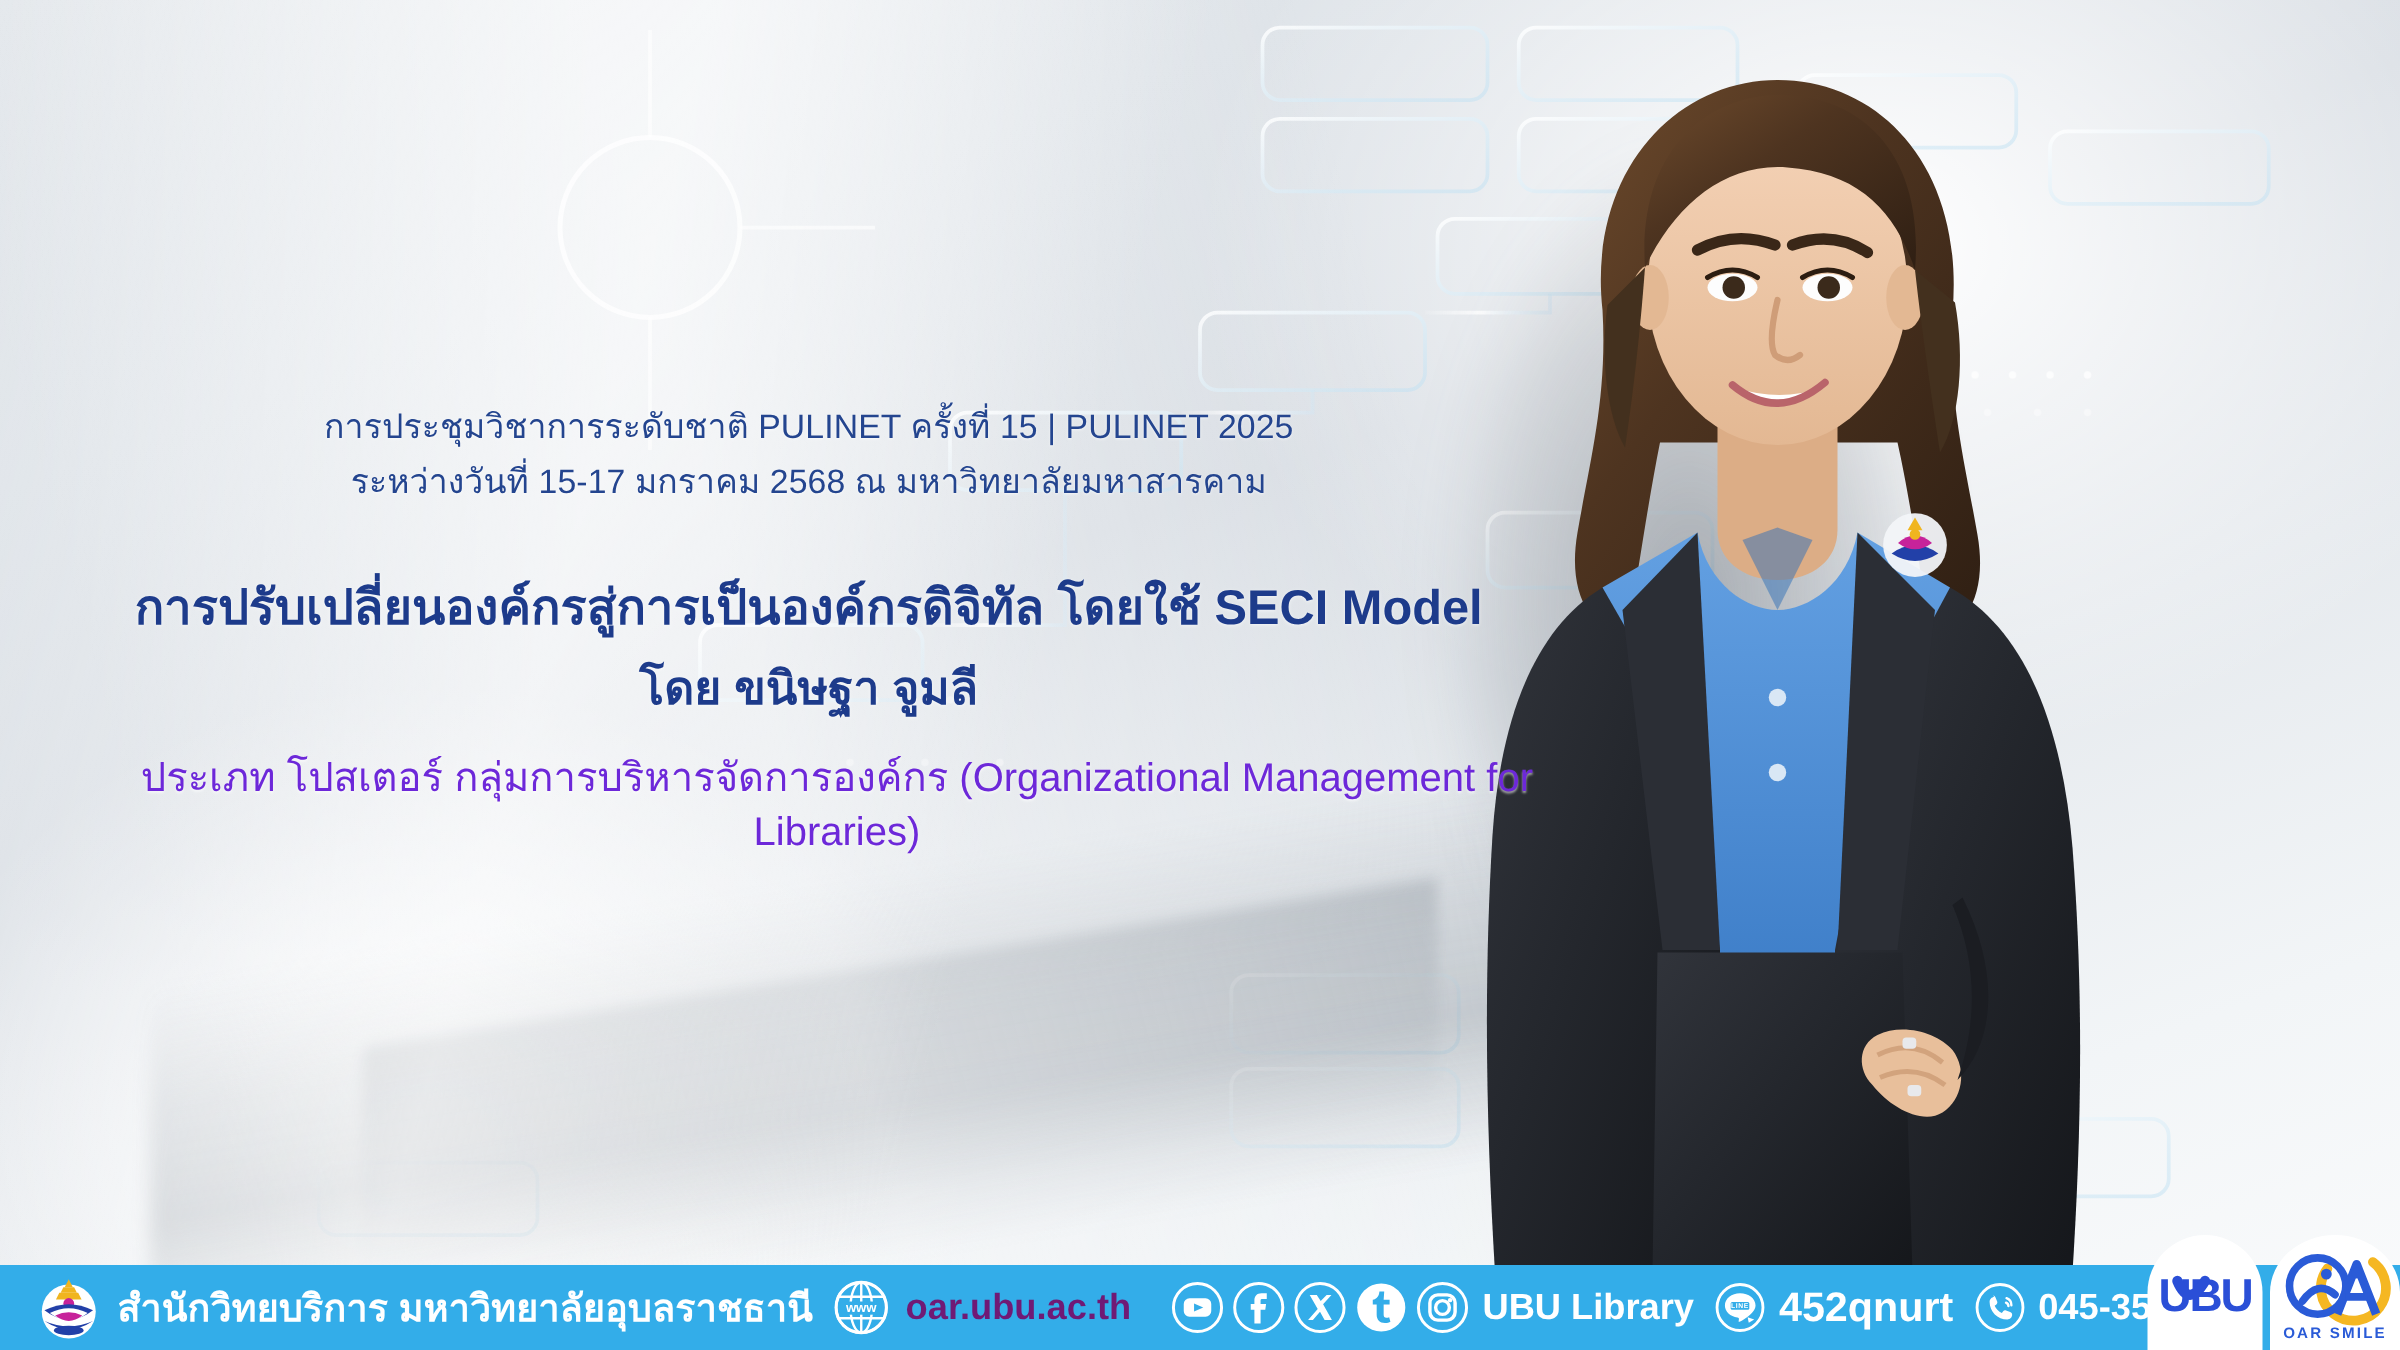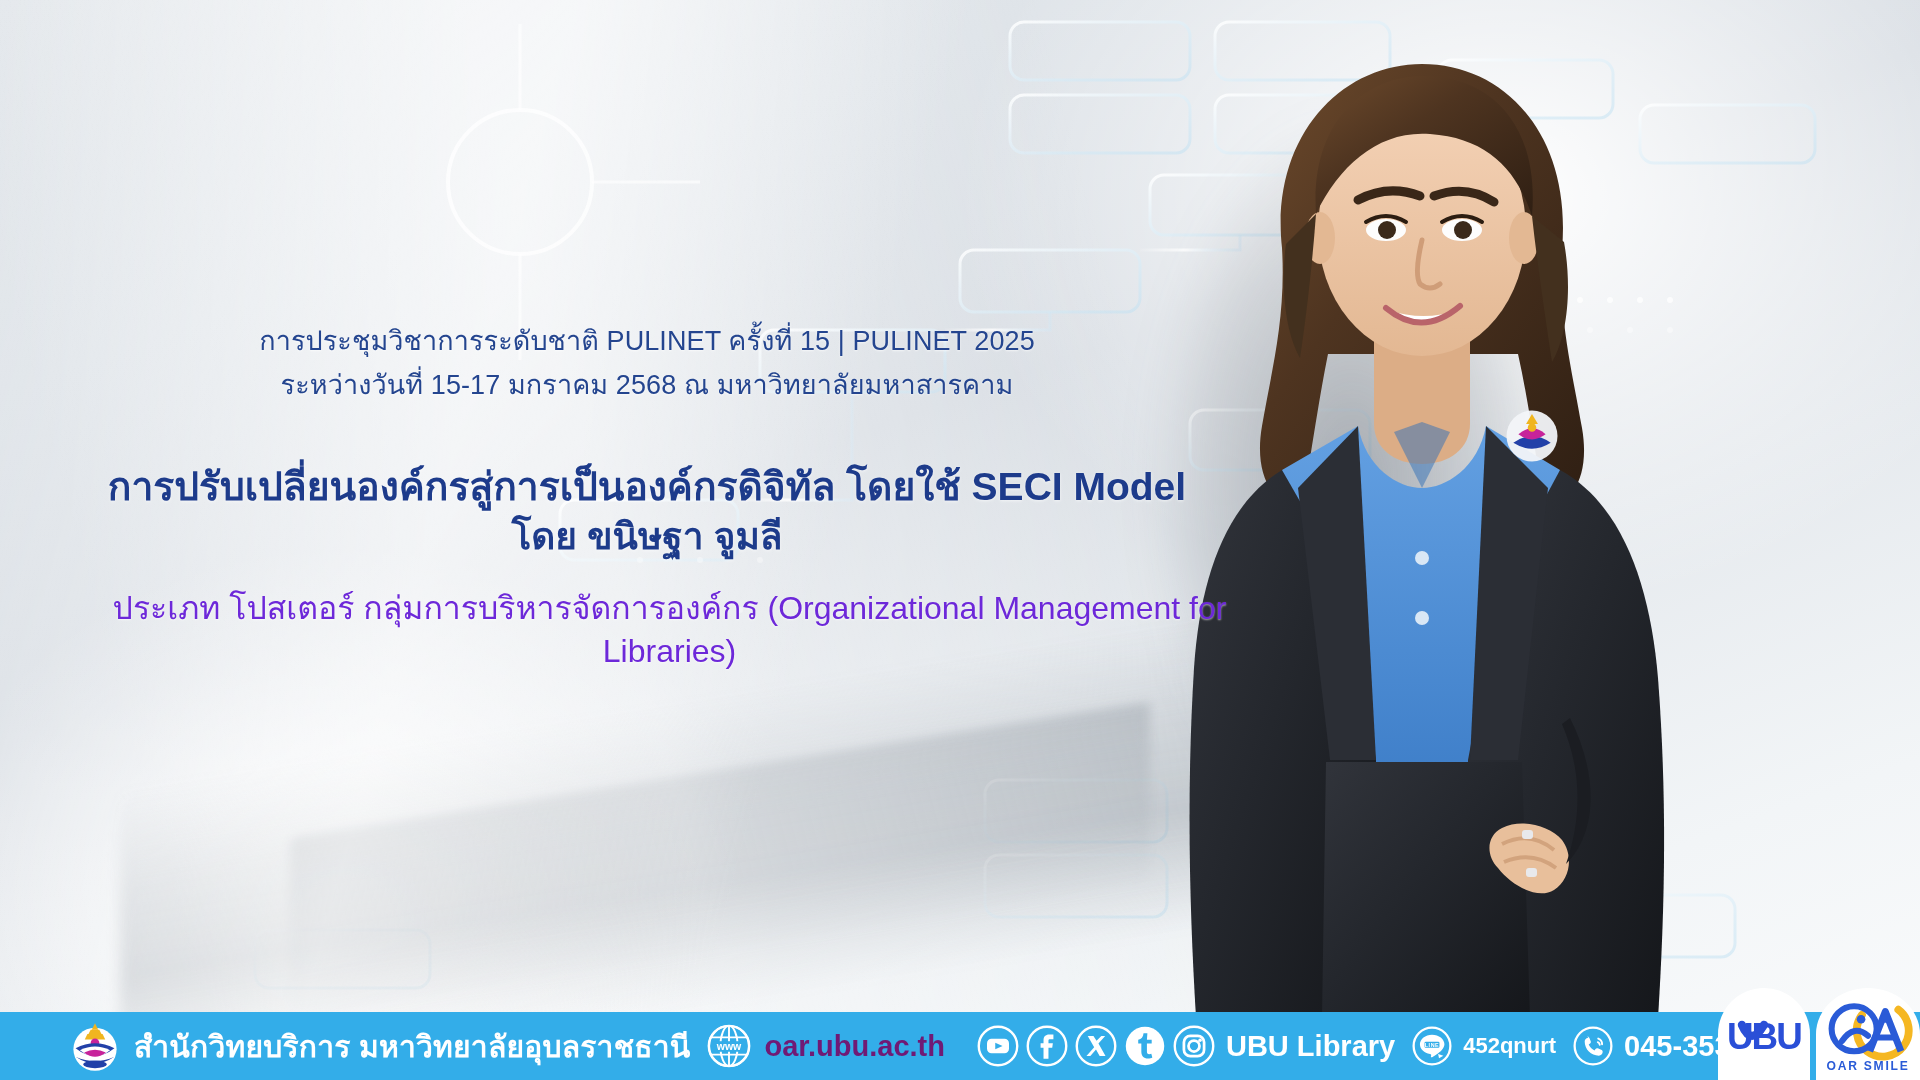--- a/index.html
+++ b/index.html
@@ -60,52 +60,53 @@
   .line-sub{
     font-size:27px;line-height:1.62;color:#24458f;letter-spacing:.1px;
     text-shadow:0 1px 2px rgba(255,255,255,.65);
   }
   .title-main{
     margin-top:54px;
     font-size:39px;font-weight:700;color:#1d3b8b;line-height:1.32;
     text-shadow:0 1px 3px rgba(255,255,255,.6);
   }
   .title-author{
+    margin-top:14px;
     font-size:37px;font-weight:700;color:#1d3b8b;line-height:1.3;
     text-shadow:0 1px 3px rgba(255,255,255,.6);
   }
   .title-cat{
     margin-top:26px;
     font-size:32px;color:#6d28d9;line-height:1.35;
     text-shadow:0 1px 2px rgba(255,255,255,.6);
     margin-left:45px;
   }
 
   
   .footer{
     position:absolute;left:0;bottom:0;width:1920px;height:68px;
     background:#33ade9;
     display:flex;align-items:center;
   }
   .footer-inner{
     display:flex;align-items:center;width:100%;height:100%;
-    padding-left:68px;box-sizing:border-box;gap:0px;
+    padding-left:28px;box-sizing:border-box;gap:0px;
   }
   .f-emblem{width:54px;height:54px;flex:0 0 auto;margin-right:12px;}
   .f-org{
     color:#ffffff;font-size:30px;font-weight:700;white-space:nowrap;
     letter-spacing:.2px;margin-right:16px;
   }
   .f-www{width:46px;height:46px;flex:0 0 auto;margin-right:12px;}
   .f-url{color:#701a75;font-size:29px;font-weight:700;white-space:nowrap;margin-right:31px;}
   .soc{display:flex;align-items:center;gap:5px;margin-right:10px;}
   .soc svg{width:44px;height:44px;display:block;}
   .f-lib{color:#fff;font-size:29px;font-weight:700;white-space:nowrap;margin-right:16px;}
   .f-line-ic{width:42px;height:42px;margin-right:10px;flex:0 0 auto;}
-  .f-line-id{color:#fff;font-size:22px;font-weight:700;white-space:nowrap;margin-right:16px;}
+  .f-line-id{color:#fff;font-size:33px;font-weight:700;white-space:nowrap;margin-right:16px;}
   .f-phone-ic{width:42px;height:42px;margin-right:10px;flex:0 0 auto;}
   .f-phone{color:#fff;font-size:29px;font-weight:700;white-space:nowrap;}
   .logo-right{
     position:absolute;right:0;bottom:0;height:92px;display:flex;align-items:flex-end;gap:6px;
   }
   .logo-circle{
     width:92px;height:92px;border-radius:50% 50% 0 0;background:#ffffff;
     display:flex;align-items:center;justify-content:flex-end;overflow:hidden;
   }
   .logo-circle.oar{width:104px;height:92px;}

